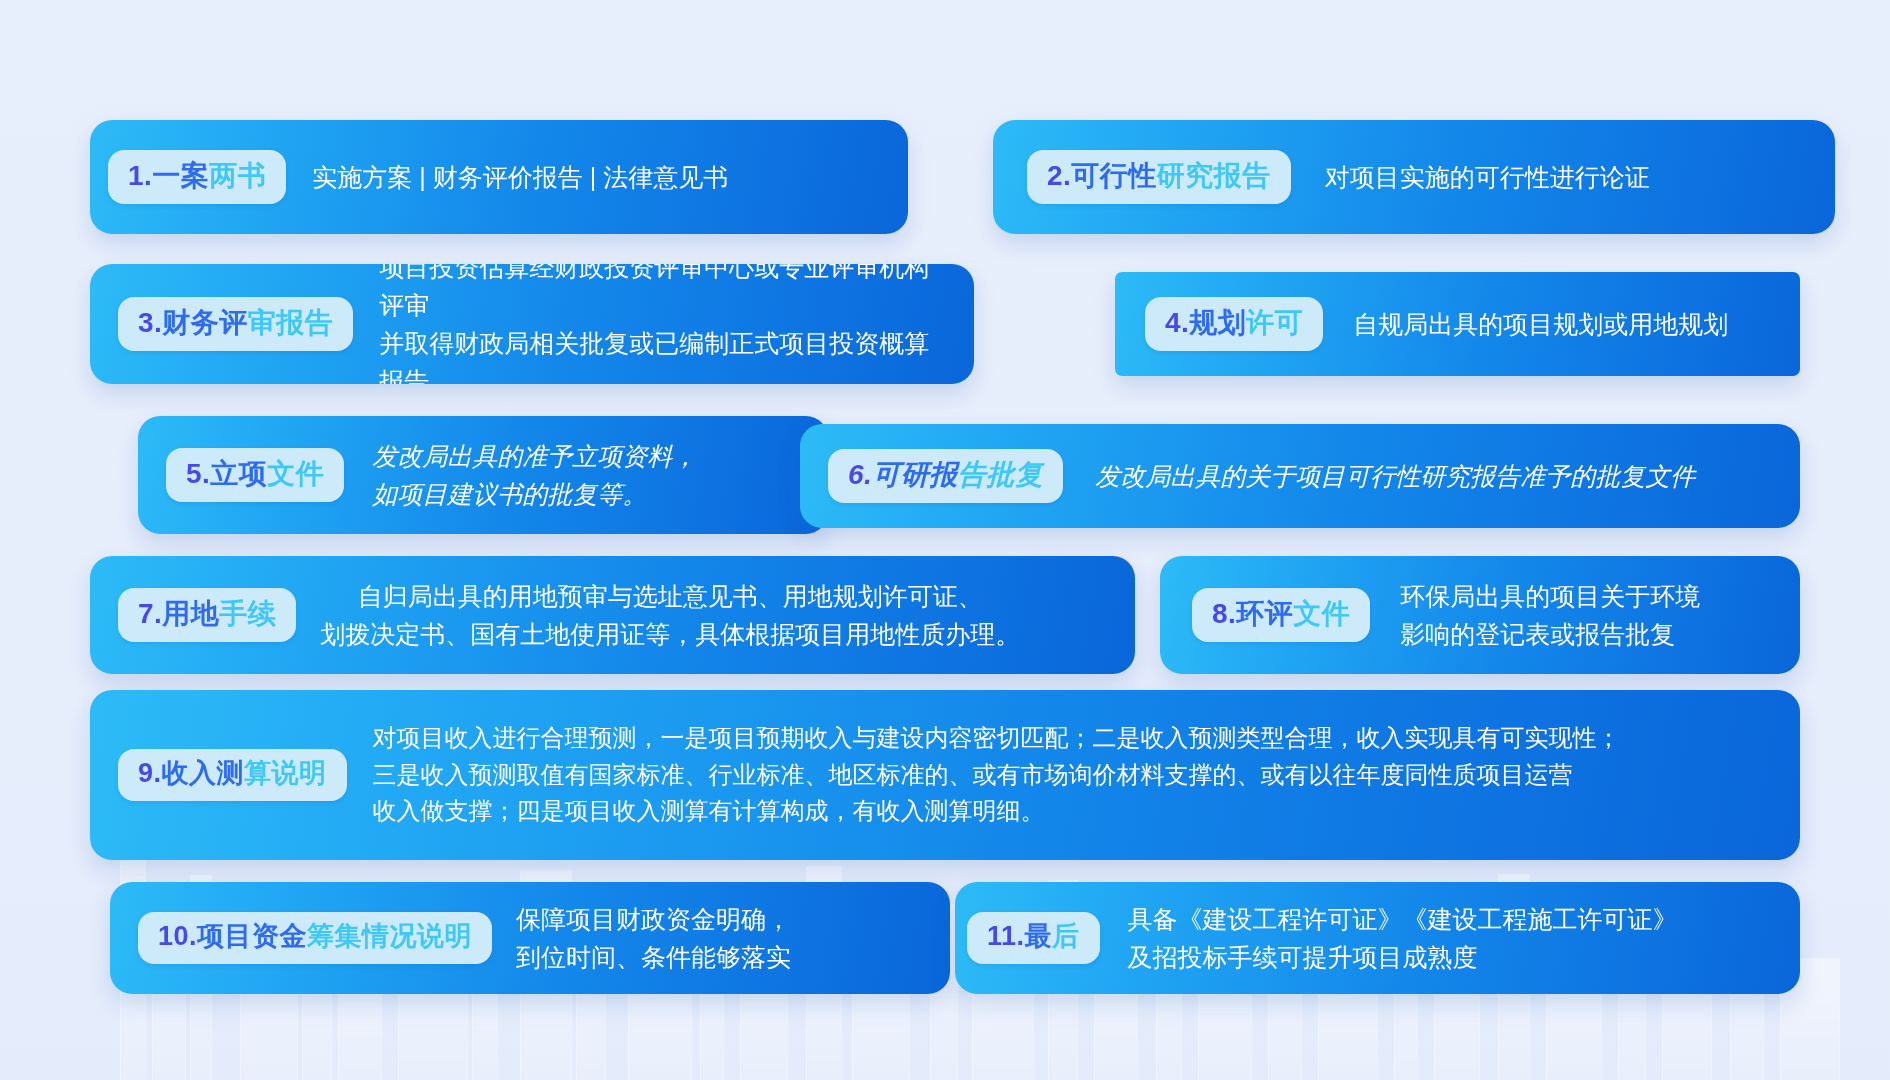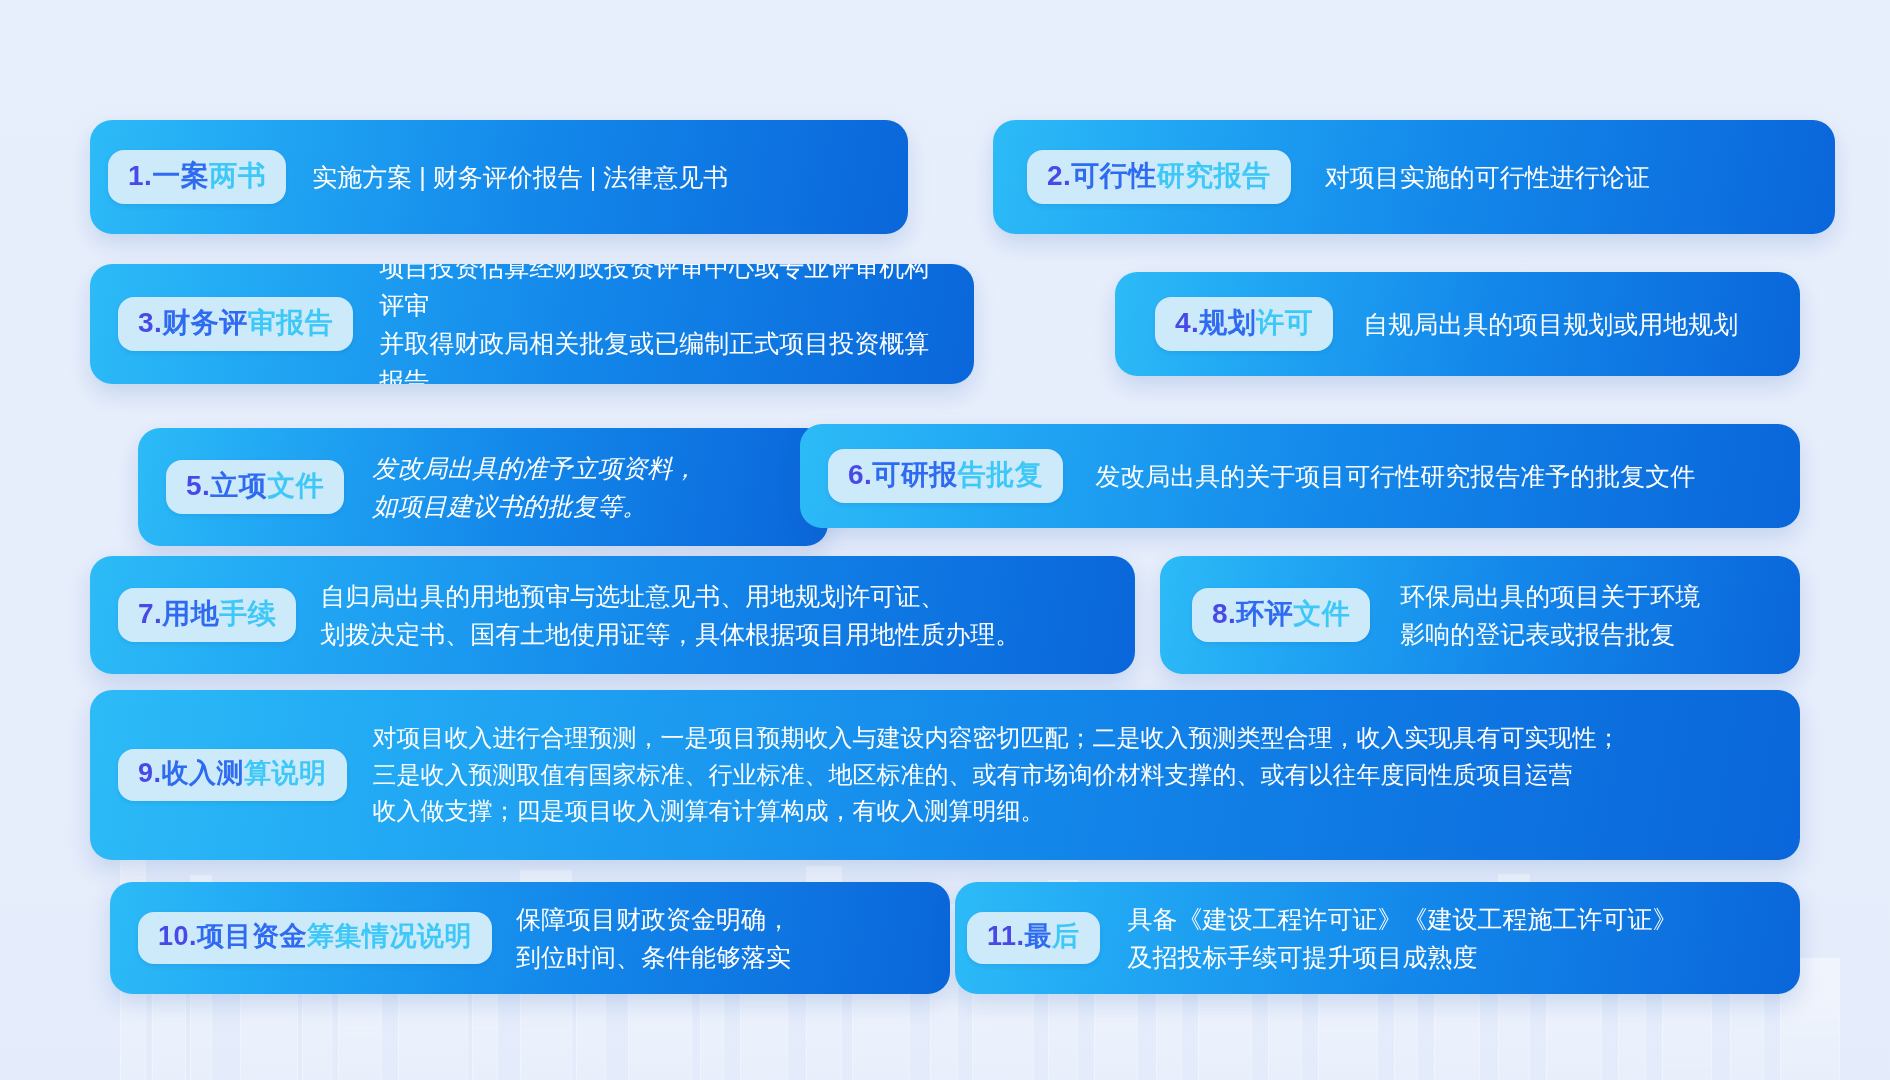--- a/index.html
+++ b/index.html
@@ -81,33 +81,33 @@
 
   #row2 { left:993px; top:120px; }
   #row2 .card { width:842px; height:114px; padding-left:34px; }
   #row2 .desc { margin-left:34px; }
 
   #row3 { left:90px;  top:264px; }
   #row3 .card { width:884px; height:120px; padding-left:28px; }
   #row3 .desc { margin-left:26px; }
 
   #row4 { left:1115px; top:272px; }
-  #row4 .card { width:685px; height:104px; padding-left:40px; }
+  #row4 .card { width:685px; height:104px; padding-left:30px;border-radius:7px; }
   #row4 .desc { margin-left:30px; }
 
-  #row5 { left:90px;  top:428px;padding-left:48px; }
+  #row5 { left:90px;  top:416px;padding-left:48px; }
   #row5 .card { width:690px; height:118px; padding-left:28px; }
   #row5 .desc { margin-left:28px;font-style:italic; }
 
   #row6 { left:800px; top:424px; }
-  #row6 .card { width:1000px; height:104px; padding-left:28px; }
+  #row6 .card { width:1000px; height:104px; padding-left:28px;font-style:italic; }
   #row6 .desc { margin-left:32px; }
 
   #row7 { left:90px;  top:556px; }
-  #row7 .card { width:1045px; height:118px; padding-left:28px; }
+  #row7 .card { width:1045px; height:118px; padding-left:28px;text-align:center; }
   #row7 .desc { margin-left:24px; }
 
   #row8 { left:1160px; top:556px; }
   #row8 .card { width:640px; height:118px; padding-left:32px; }
   #row8 .desc { margin-left:30px; }
 
   #row9 { left:90px;  top:690px; }
   #row9 .card { width:1710px; height:170px; padding-left:28px; }
   #row9 .desc { margin-left:26px; }
 

